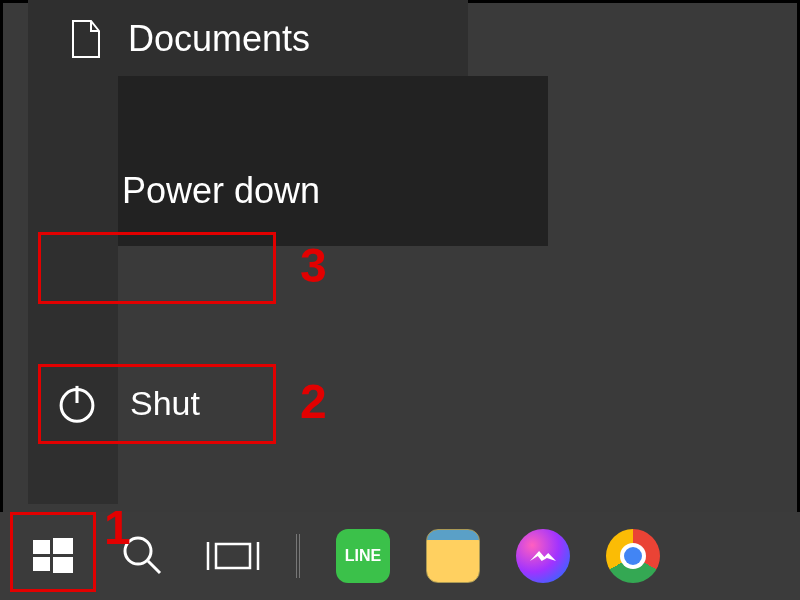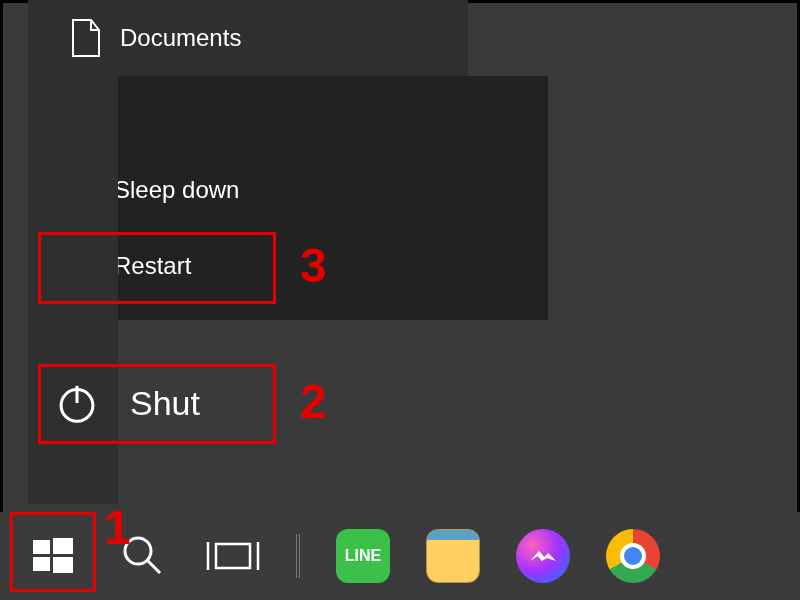--- a/index.html
+++ b/index.html
@@ -30,22 +30,22 @@
     }
     .start-sidebar {
       position: absolute;
       left: 28px; top: 76px;
       width: 90px; bottom: 96px;
       background: #2f2f2f;
     }
     .menu-item {
       display: flex; align-items: center;
       padding: 18px 18px 18px 32px;
-      font-size: 24px;
-      gap: 14px;
+      font-size: 36px;
+      gap: 22px;
     }
     .menu-item.above { padding-left: 38px; }
     .icon {
       width: 40px; height: 40px;
       display: flex; align-items: center; justify-content: center;
     }
     .power-button-row {
       position: absolute;
       left: 54px; top: 380px;
       display: flex; align-items: center; gap: 30px;
@@ -111,30 +111,21 @@
       </svg>
     </span>
   </div>
   <div class="menu-item">
     <span class="icon">
       <svg width="36" height="36" viewBox="0 0 36 36" fill="none" stroke="#fff" stroke-width="2.5">
         <circle cx="18" cy="20" r="13"></circle>
         <line x1="18" y1="4" x2="18" y2="18"></line>
       </svg>
     </span>
-    <span>Sleep down</span>
-  </div>
-  <div class="menu-item">
-    <span class="icon">
-      <svg width="36" height="36" viewBox="0 0 36 36" fill="none" stroke="#fff" stroke-width="2.5">
-        <path d="M8 8 A13 13 0 1 0 18 5"></path>
-        <polyline points="4,4 8,8 12,4" fill="#fff" stroke="none"></polyline>
-      </svg>
-    </span>
-    <span>Restart</span>
+    <span>Power down</span>
   </div>
 </div>
 
 <div class="start-sidebar"></div>
 
 <div class="power-button-row">
   <span class="icon" style="width:46px;height:46px;">
     <svg width="44" height="44" viewBox="0 0 36 36" fill="none" stroke="#fff" stroke-width="2.5">
       <circle cx="18" cy="20" r="13"></circle>
       <line x1="18" y1="4" x2="18" y2="18"></line>

